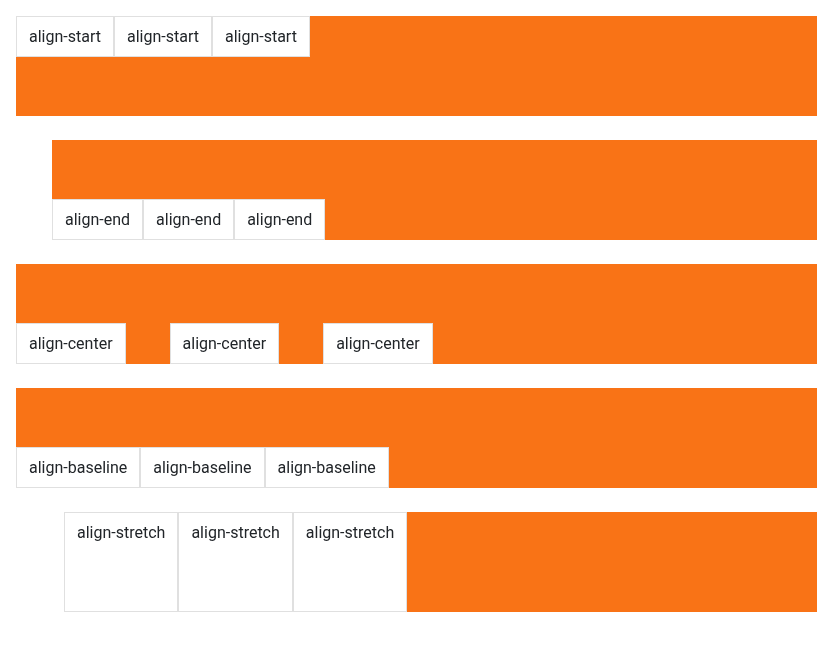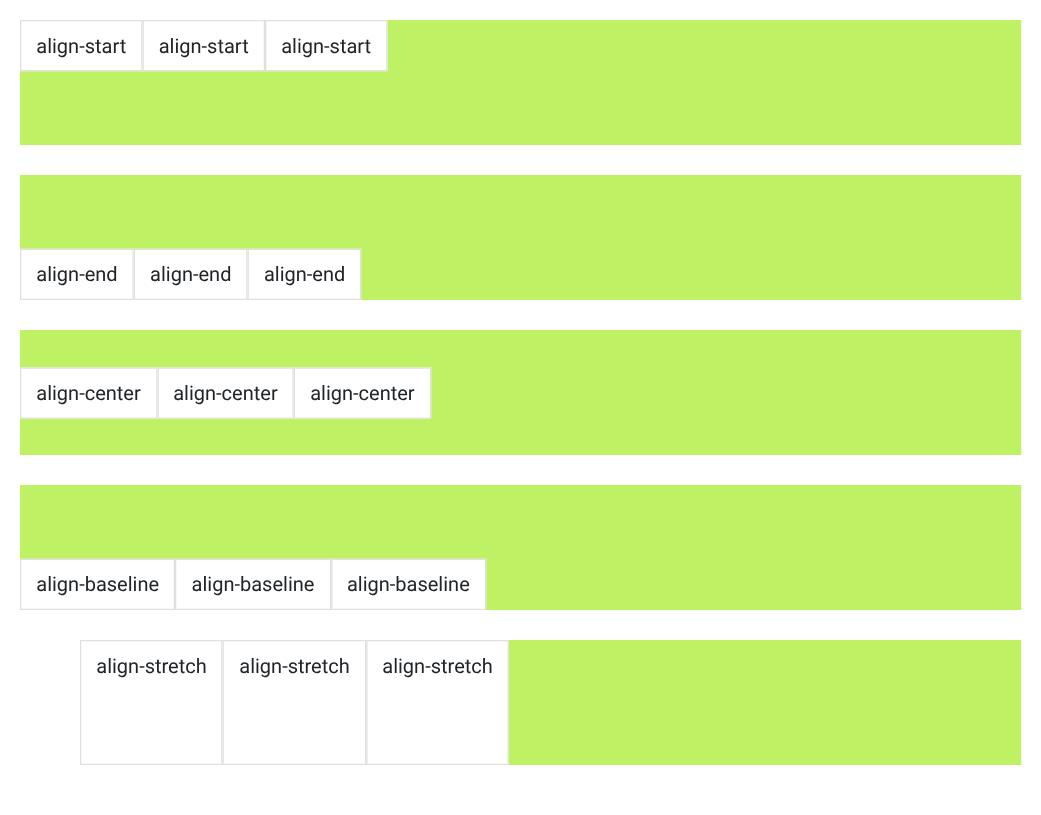--- a/index.html
+++ b/index.html
@@ -9,33 +9,33 @@
     }
     body {
       font-family: -apple-system, BlinkMacSystemFont, "Segoe UI", Roboto, "Helvetica Neue", Arial, sans-serif;
       font-size: 16px;
       color: #212529;
       padding: 16px;
       background: #fff;
     }
     .demo-row {
       display: flex;
-      background: #bef264;
+      background: #f97316;
       min-height: 100px;
       margin-bottom: 24px;
     }
     .demo-item {
       background: #fff;
       border: 1px solid #e0e0e0;
       padding: 10px 12px;
       white-space: nowrap;
     }
     .ai-start { align-items: flex-start; }
-    .ai-end { align-items: flex-end; }
-    .ai-center { align-items: center; }
+    .ai-end { align-items: flex-end; margin-left: 36px; }
+    .ai-center { align-items: flex-end; gap: 44px; }
     .ai-baseline { align-items: flex-end; }
     .ai-stretch { align-items: stretch; margin-left: 48px; }
   </style>
 </head>
 <body>
 
 <div class="demo-row ai-start">
   <div class="demo-item">align-start</div>
   <div class="demo-item">align-start</div>
   <div class="demo-item">align-start</div>

